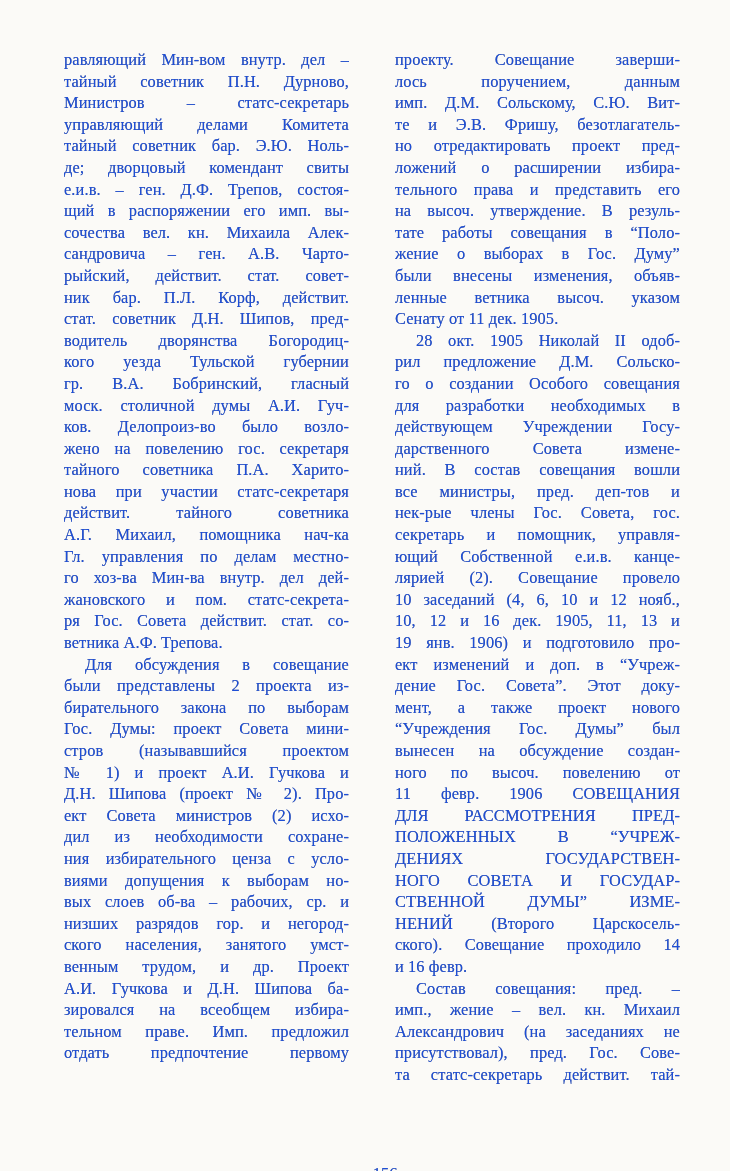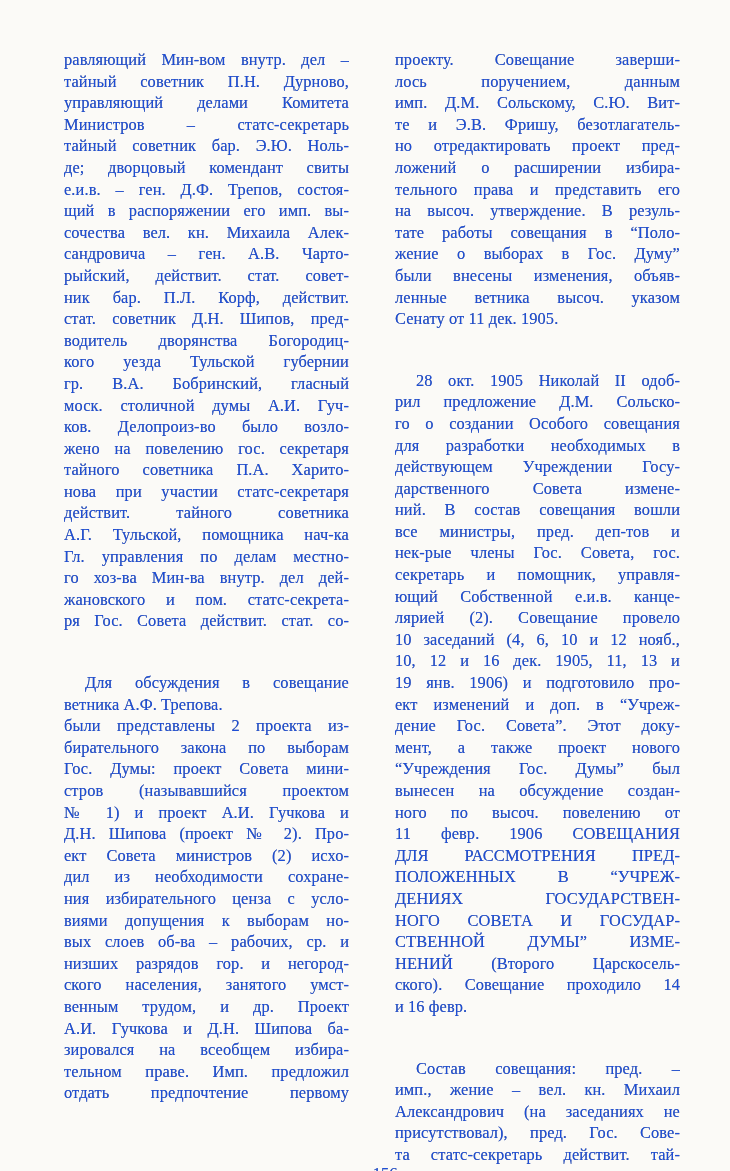--- a/index.html
+++ b/index.html
@@ -30,67 +30,67 @@
   .line {
     font-size: 16.4px;
     line-height: 21.6px;
     height: 21.6px;
     text-align: justify;
     text-align-last: justify;
     overflow: hidden;
     letter-spacing: 0.1px;
     text-shadow: 0 0 0.6px rgba(43,43,43,0.55);
   }
-  .line.indent { text-indent: 21px; margin-top: 40px; }
+  .line.indent { text-indent: 21px; }
   .line.end { text-align-last: left; }
   .it { }
   .page-number {
     position: absolute;
     top: 1164px;
     left: 385px;
     transform: translateX(-50%);
     font-size: 16.5px;
     text-shadow: 0 0 0.6px rgba(43,43,43,0.5);
   }
 </style>
 </head>
 <body>
 
 <div class="page">
   <div class="columns">
     <div class="col">
         <div class="line"><span>равляющий Мин-вом внутр. дел –</span></div>
         <div class="line"><span>тайный советник П.Н. Дурново,</span></div>
+        <div class="line"><span>Министров – статс-секретарь</span></div>
         <div class="line"><span>управляющий делами Комитета</span></div>
-        <div class="line"><span>Министров – статс-секретарь</span></div>
         <div class="line"><span>тайный советник бар. Э.Ю. Ноль-</span></div>
         <div class="line"><span>де; дворцовый комендант свиты</span></div>
         <div class="line"><span>е.и.в. – ген. Д.Ф. Трепов, состоя-</span></div>
         <div class="line"><span>щий в распоряжении его имп. вы-</span></div>
         <div class="line"><span>сочества вел. кн. Михаила Алек-</span></div>
         <div class="line"><span>сандровича – ген. А.В. Чарто-</span></div>
         <div class="line"><span>рыйский, действит. стат. совет-</span></div>
         <div class="line"><span>ник бар. П.Л. Корф, действит.</span></div>
         <div class="line"><span>стат. советник Д.Н. Шипов, пред-</span></div>
         <div class="line"><span>водитель дворянства Богородиц-</span></div>
         <div class="line"><span>кого </span><span class="it">уезда</span><span> Тульской </span><span class="it">губернии</span></div>
         <div class="line"><span>гр. В.А. Бобринский, гласный</span></div>
         <div class="line"><span>моск. столичной думы А.И. Гуч-</span></div>
         <div class="line"><span>ков. Делопроиз-во было возло-</span></div>
         <div class="line"><span>жено на повелению гос. секретаря</span></div>
         <div class="line"><span>тайного советника П.А. Харито-</span></div>
         <div class="line"><span>нова при участии статс-секретаря</span></div>
         <div class="line"><span>действит. тайного советника</span></div>
-        <div class="line"><span>А.Г. Тульской, помощника нач-ка</span></div>
+        <div class="line"><span>А.Г. Михаил, помощника нач-ка</span></div>
         <div class="line"><span>Гл. управления по делам местно-</span></div>
         <div class="line"><span>го хоз-ва Мин-ва внутр. дел дей-</span></div>
         <div class="line"><span>жановского и пом. статс-секрета-</span></div>
         <div class="line"><span>ря Гос. Совета действит. стат. со-</span></div>
+        <div class="line end"><span>ветника А.Ф. Трепова.</span></div>
         <div class="line indent"><span>Для обсуждения в совещание</span></div>
-        <div class="line end"><span>ветника А.Ф. Трепова.</span></div>
         <div class="line"><span>были представлены 2 проекта из-</span></div>
         <div class="line"><span>бирательного закона по выборам</span></div>
         <div class="line"><span>Гос. Думы: проект Совета мини-</span></div>
         <div class="line"><span>стров (называвшийся проектом</span></div>
         <div class="line"><span>№ 1) и проект А.И. Гучкова и</span></div>
         <div class="line"><span>Д.Н. Шипова (проект № 2). Про-</span></div>
         <div class="line"><span>ект Совета министров (2) исхо-</span></div>
         <div class="line"><span>дил из необходимости сохране-</span></div>
         <div class="line"><span>ния избирательного ценза с усло-</span></div>
         <div class="line"><span>виями допущения к выборам но-</span></div>

